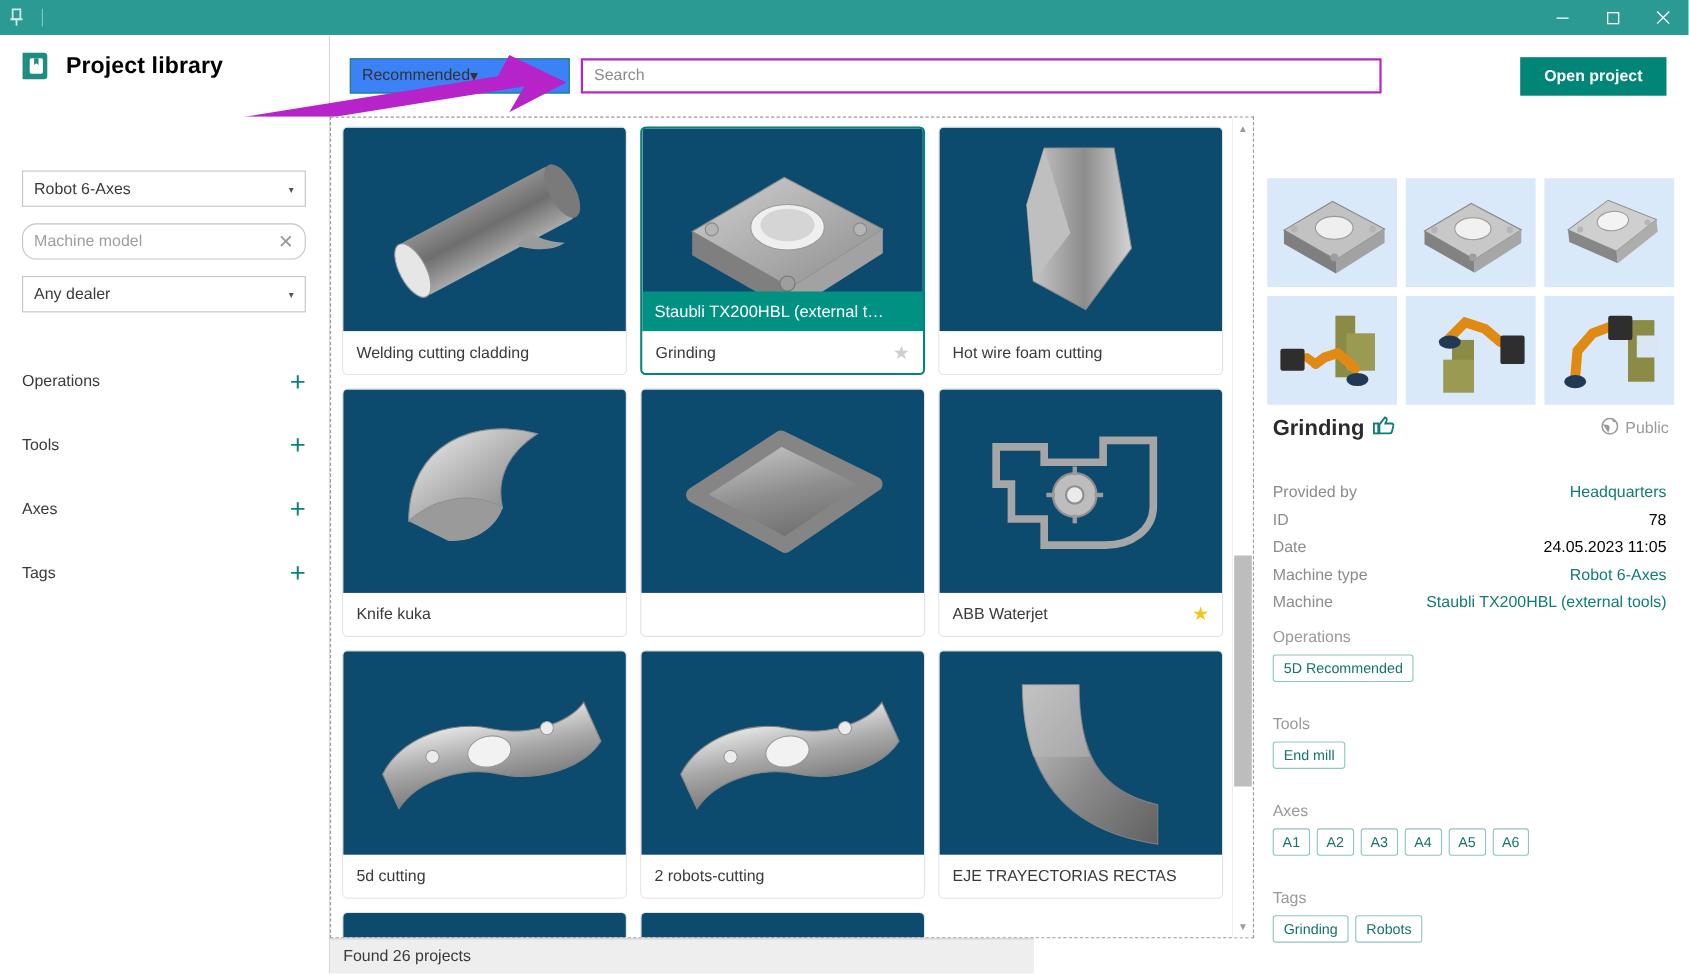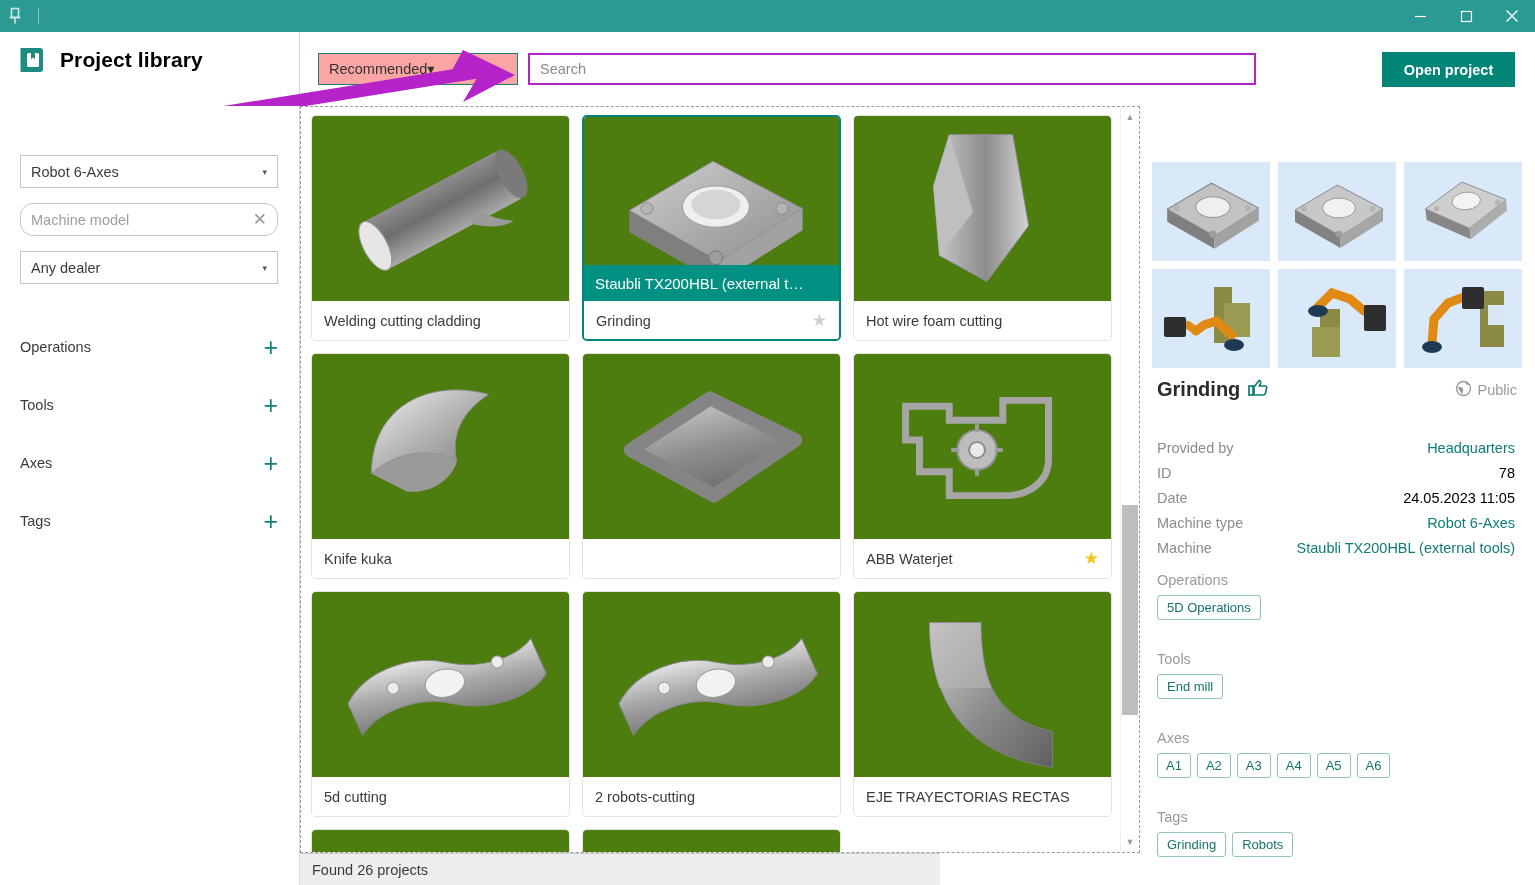--- a/index.html
+++ b/index.html
@@ -41,21 +41,21 @@
   }
   .brand-icon { width: 26px; height: 28px; }
   .brand-title {
     font-size: 21px; font-weight: bold; color: #000000; letter-spacing: .1px;
   }
   .header-divider {
     position: absolute; left: 299px; top: 0; width: 1px; height: 74px; background: #d8d8d8;
   }
   .sort-select {
     position: absolute; left: 318px; top: 53px; width: 200px; height: 32px;
-    border: 1px solid #1c7f77; background: #fca5a5;
+    border: 1px solid #1c7f77; background: #3b82f6;
     font-size: 14.5px; color: #333; padding: 0 10px;
     display: flex; align-items: center;
   }
   .search-box {
     position: absolute; left: 528px; top: 53px; width: 728px; height: 32px;
     border: 2px solid #b624c9; background: #fff;
     font-size: 14.5px; color: #8a8a8a; padding: 0 10px;
     display: flex; align-items: center;
   }
   .open-btn {
@@ -119,21 +119,21 @@
     width: 259px; height: 226px;
     background: #fff;
     border: 1px solid #e3e3e3; border-radius: 5px;
     overflow: hidden; position: relative;
     cursor: pointer;
   }
   .card.selected {
     border: 2px solid #008577;
   }
   .card-thumb {
-    height: 185px; background: #4d7c0f;
+    height: 185px; background: #0c4a6e;
     position: relative; overflow: hidden;
   }
   .card.selected .card-thumb { height: 184px; }
   .card-thumb svg { display: block; width: 100%; height: 100%; }
   .card-caption {
     height: 39px; background: #fff;
     display: flex; align-items: center; padding: 0 12px;
     font-size: 14.5px; color: #3a3a3a;
   }
   .card-star { margin-left: auto; font-size: 17px; color: #cfcfcf; }
@@ -645,21 +645,21 @@
     </div>
     <div class="meta-row">
       <span class="meta-key">Machine</span>
       <span class="meta-val link">Staubli TX200HBL (external tools)</span>
     </div>
   </div>
 
 <div class="section" style="top:572px">
   <div class="section-label">Operations</div>
   <div class="chips" id="ops-chips">
-      <span class="chip">5D Operations</span>
+      <span class="chip">5D Recommended</span>
     </div>
 </div>
 <div class="section" style="top:651px">
   <div class="section-label">Tools</div>
   <div class="chips" id="tools-chips">
       <span class="chip">End mill</span>
     </div>
 </div>
 <div class="section" style="top:730px">
   <div class="section-label">Axes</div>

